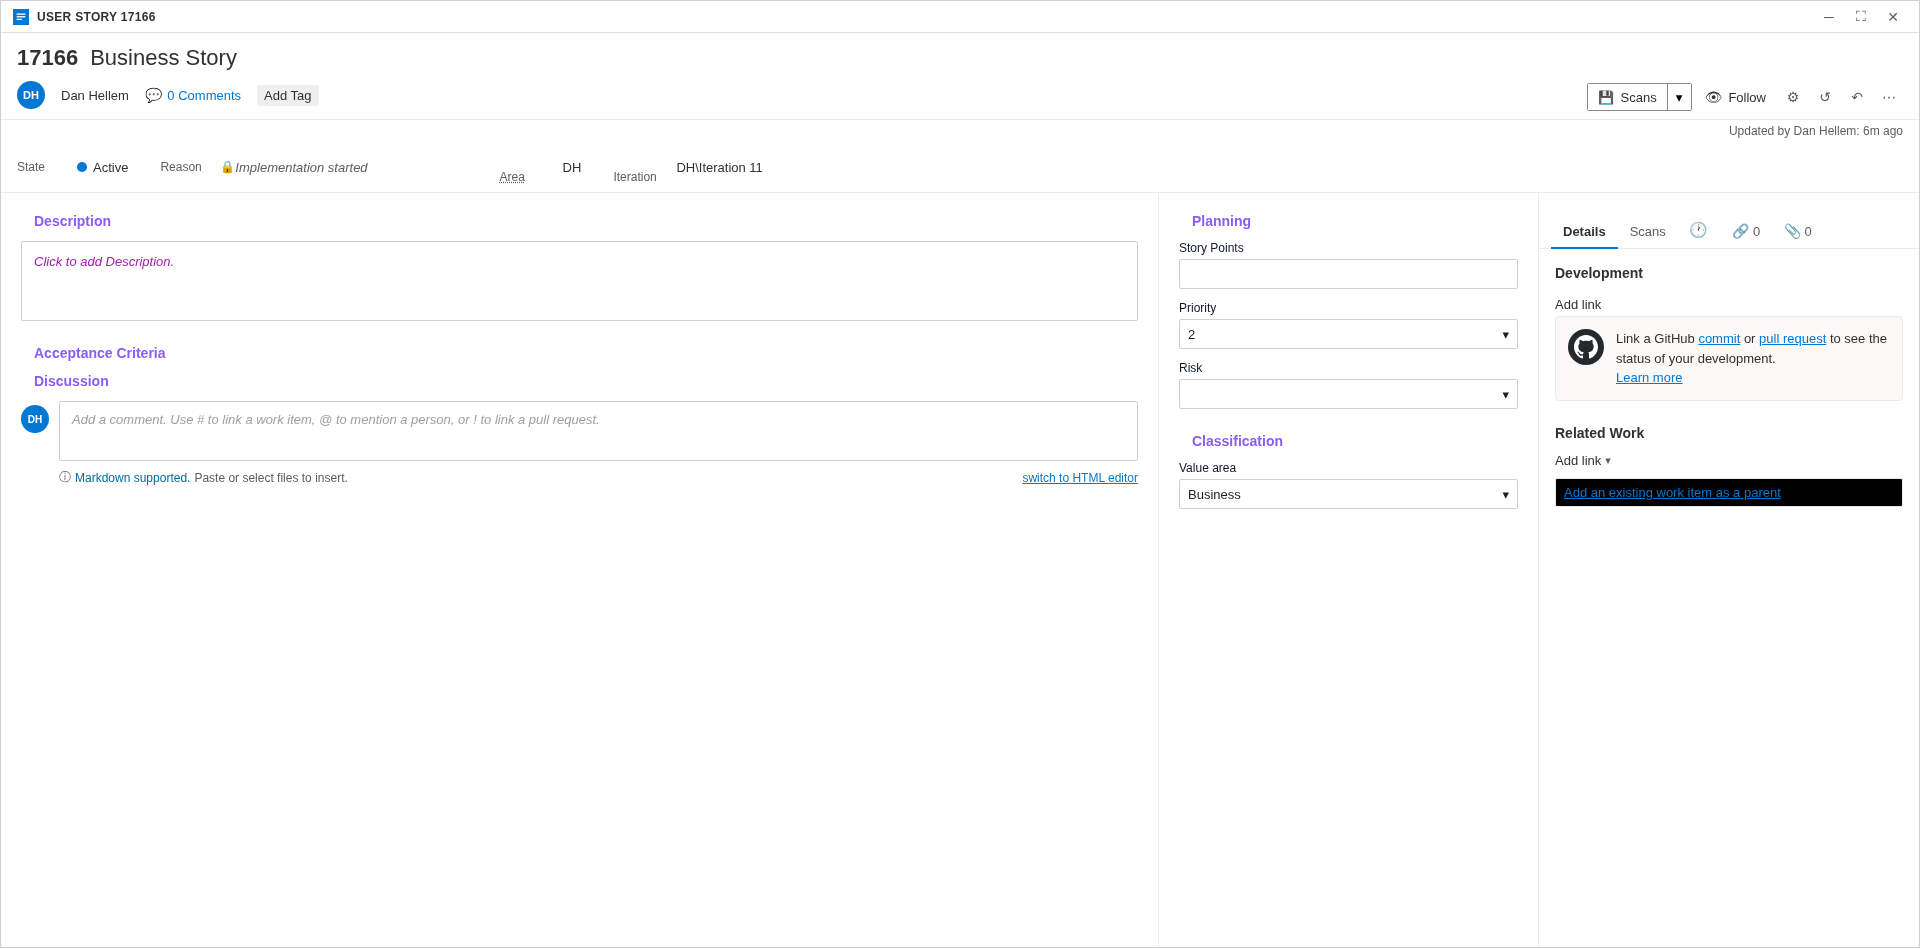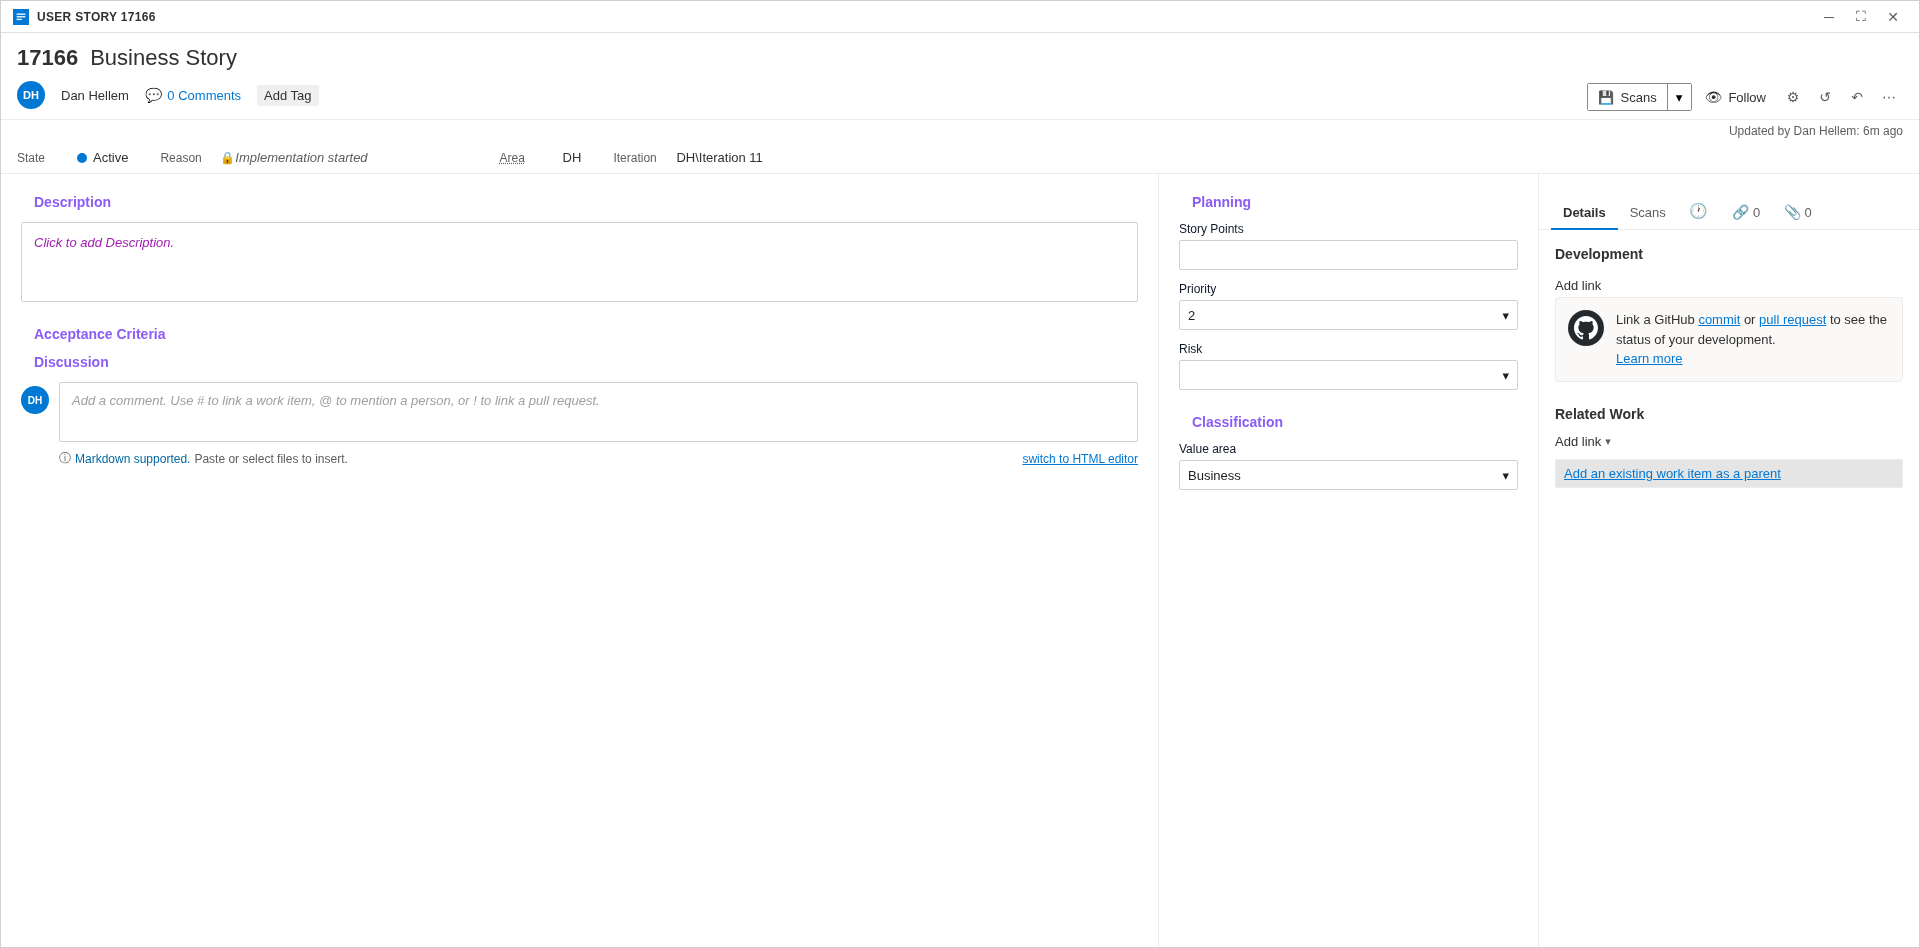--- a/index.html
+++ b/index.html
@@ -41,21 +41,21 @@
     .state-row { display: flex; align-items: center; padding: 8px 16px; gap: 32px; border-bottom: 1px solid #edebe9; flex-shrink: 0; }
     .field-group { display: flex; align-items: center; gap: 0; }
     .field-label { font-size: 12px; color: #605e5c; min-width: 60px; }
     .state-badge { display: flex; align-items: center; gap: 6px; }
     .state-dot { width: 10px; height: 10px; border-radius: 50%; background: #0078d4; }
     .state-value { font-size: 13px; color: #323130; font-weight: 500; }
     .reason-icon { color: #605e5c; font-size: 12px; }
     .reason-value { font-size: 13px; color: #605e5c; font-style: italic; }
     .area-iter-group { display: flex; align-items: center; gap: 32px; margin-left: 100px; }
     .area-iter-item { display: flex; align-items: center; gap: 8px; }
-    .area-iter-label { font-size: 12px; color: #605e5c; min-width: 55px; }
+    .area-iter-label { font-size: 12px; color: #605e5c; min-width: 55px; margin-top: 20px; }
     .area-iter-value { font-size: 13px; color: #323130; }
 
     
     .main-layout { display: flex; flex: 1; overflow: hidden; }
 
     
     .left-panel { flex: 1; padding: 20px 20px; overflow-y: auto; border-right: 1px solid #edebe9; min-width: 0; }
     .section-title { font-size: 14px; font-weight: 600; color: #8b5cf6; margin-bottom: 12px; padding-left: 13px; }
     .text-area-box { border: 1px solid #d2d0ce; border-radius: 2px; padding: 12px; min-height: 80px; cursor: text; margin-bottom: 24px; }
     .text-area-placeholder { font-size: 13px; color: #a21caf; font-style: italic; }
@@ -83,21 +83,21 @@
     .right-content { flex: 1; padding: 16px; overflow-y: auto; }
     .development-section { margin-bottom: 24px; }
     .dev-section-title { font-size: 14px; font-weight: 600; color: #323130; margin-bottom: 12px; }
     .add-link-btn { display: flex; align-items: center; gap: 4px; font-size: 13px; color: #323130; cursor: pointer; padding: 4px 0; }
     .add-link-chevron { font-size: 11px; color: #605e5c; }
     .github-card { border: 1px solid #edebe9; border-radius: 4px; padding: 12px; display: flex; gap: 12px; background: #faf9f8; }
     .github-text { font-size: 13px; color: #323130; line-height: 1.5; }
     .github-link { color: #0078d4; cursor: pointer; text-decoration: underline; }
     .related-work-section { }
     .related-add-link { display: flex; align-items: center; gap: 4px; font-size: 13px; color: #323130; cursor: pointer; margin-bottom: 10px; }
-    .existing-work-link { color: #0078d4; cursor: pointer; font-size: 13px; text-decoration: underline; display: block; padding: 6px 8px; border: 1px solid #edebe9; border-radius: 2px; background: #e5e5e5; }
+    .existing-work-link { color: #0078d4; cursor: pointer; font-size: 13px; text-decoration: underline; display: block; padding: 6px 8px; border: 1px solid #edebe9; border-radius: 2px; background: #000000; }
 
     
     ::-webkit-scrollbar { width: 6px; }
     ::-webkit-scrollbar-track { background: #f3f2f1; }
     ::-webkit-scrollbar-thumb { background: #c8c6c4; border-radius: 3px; }
   </style>
 </head>
 <body>
 
 <div class="window">

